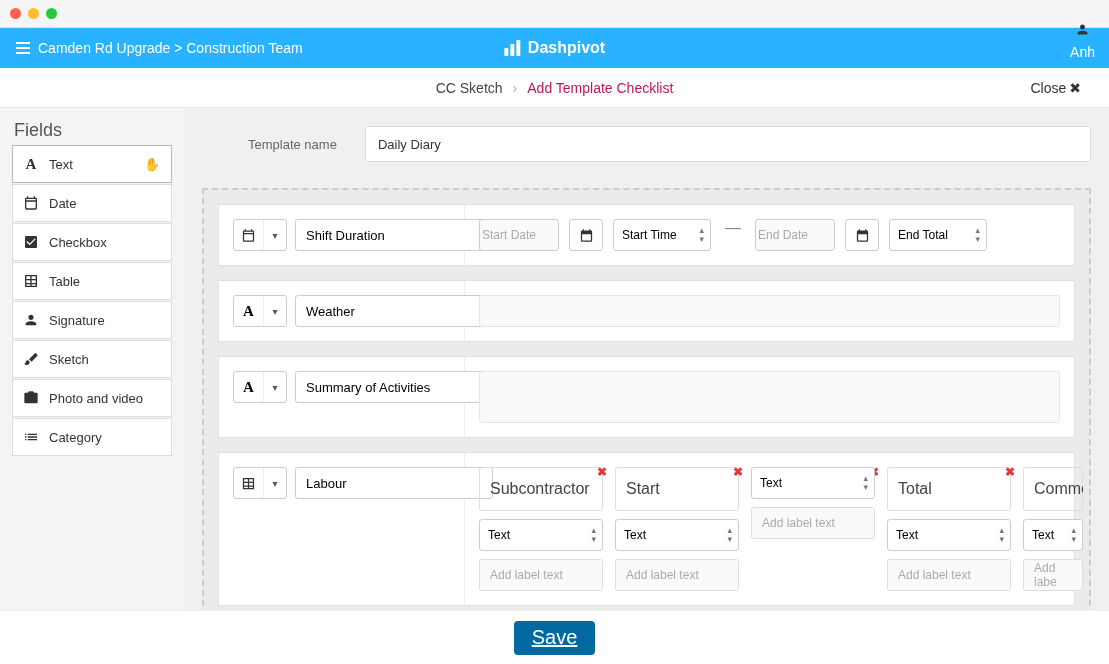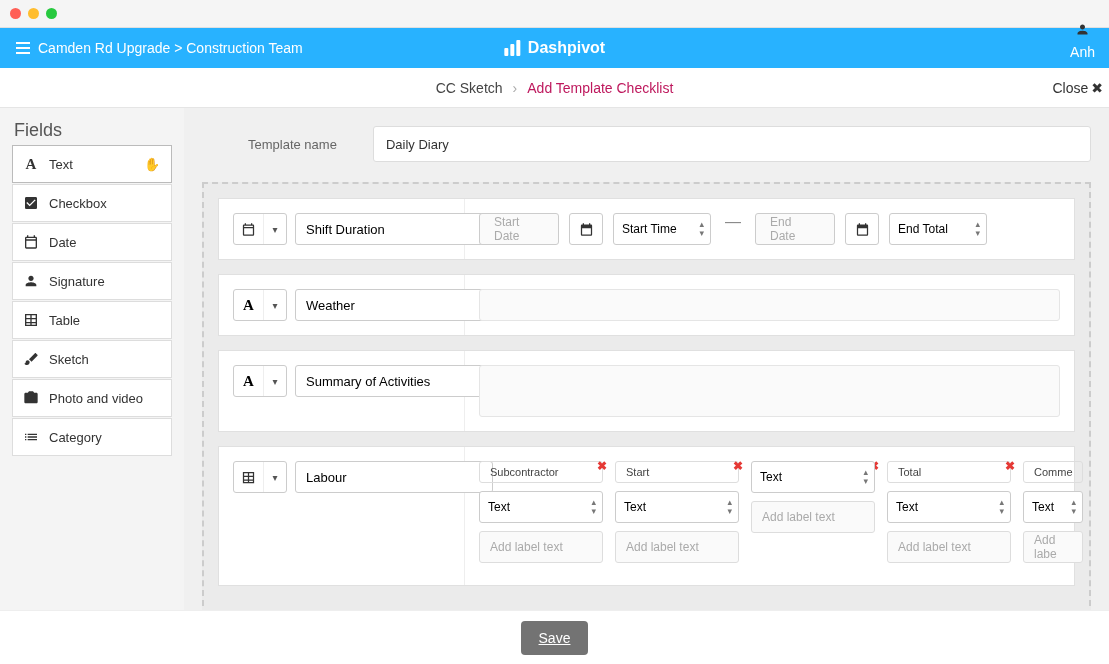--- a/index.html
+++ b/index.html
@@ -21,65 +21,65 @@
     .brand-icon span { width: 4px; background: #fff; border-radius: 1px; }
     .brand-icon span:nth-child(1){height:8px;} .brand-icon span:nth-child(2){height:12px;} .brand-icon span:nth-child(3){height:16px;}
     .topbar-right { margin-left: auto; padding: 0 14px; display: flex; align-items: center; gap: 4px; cursor: pointer; flex-direction: column; }
     .user-icon svg { fill: #fff; }
     .caret { font-size: 10px; }
     
     .crumbbar { height: 40px; display: flex; align-items: center; justify-content: center; font-size: 14px; border-bottom: 1px solid #e5e5e5; position: relative; }
     .crumbbar .ctext { color: #444; }
     .crumbbar .bold { font-weight: 400; color: #be185d; }
     .crumb-sep { color: #aaa; margin: 0 10px; }
-    .close-btn { position: absolute; right: 6px; font-size: 14px; color: #333; cursor: pointer; display: flex; align-items: center; gap: 3px; }
+    .close-btn { position: absolute; right: 28px; font-size: 14px; color: #333; cursor: pointer; display: flex; align-items: center; gap: 3px; }
     
     .main { display: flex; height: 502px; }
     .sidebar { width: 184px; background: #f4f4f4; padding: 12px; }
     .sidebar h3 { font-size: 18px; font-weight: 400; color: #555; margin-bottom: 4px; padding-left: 2px; }
     .field-item { background: #fff; border: 1px solid #ddd; height: 38px; display: flex; align-items: center; margin-bottom: 1px; cursor: grab; }
     .field-item.active { border-color: #bbb; }
     .field-icon { width: 36px; display: flex; justify-content: center; align-items: center; color: #333; }
     .field-label { font-size: 13px; color: #333; flex: 1; }
     .grab-icon { margin-right: 10px; color: #999; font-size: 13px; }
     
     .canvas { flex: 1; background: #f0f0f0; overflow: auto; }
     .canvas-inner { padding: 18px 18px; }
-    .tpl-name-row { display: flex; align-items: center; gap: 36px; margin-bottom: 20px; padding-left: 46px; }
+    .tpl-name-row { display: flex; align-items: center; gap: 28px; margin-bottom: 26px; padding-left: 46px; }
     .tpl-name-label { color: #666; font-size: 13px; }
     .tpl-name-input { flex: 1; height: 36px; border: 1px solid #ddd; border-radius: 3px; padding: 0 12px; font-size: 13px; color: #333; }
     
     .builder { border: 2px dashed #ccc; background: #ebebeb; padding: 14px; }
     .form-row { background: #fff; border: 1px solid #e0e0e0; margin-bottom: 14px; display: flex; min-height: 60px; }
     .form-row.tall { min-height: 80px; }
     .row-left { width: 246px; padding: 14px; display: flex; align-items: flex-start; gap: 8px; border-right: 1px solid #eee; }
     .row-right { flex: 1; padding: 14px; display: flex; align-items: flex-start; gap: 10px; flex-wrap: wrap; }
     .type-btn { height: 32px; border: 1px solid #ccc; background: #fff; border-radius: 3px; display: flex; align-items: center; }
     .type-btn .icon-part { width: 30px; display:flex; align-items:center; justify-content:center; border-right: 1px solid #eee; height: 100%; }
     .type-btn .caret-part { width: 22px; display:flex; align-items:center; justify-content:center; font-size: 10px; color: #555; }
     .name-input { flex: 1; height: 32px; border: 1px solid #ccc; border-radius: 3px; padding: 0 10px; font-size: 13px; }
-    .date-input { height: 32px; border: 1px solid #ccc; border-radius: 3px; padding: 0 14px; font-size: 12px; color: #aaa; background: #fafafa; display:flex; align-items:center; width: 80px; }
+    .date-input { height: 32px; border: 1px solid #ccc; border-radius: 3px; padding: 0 2px; font-size: 12px; color: #aaa; background: #fafafa; display:flex; align-items:center; width: 80px; }
     .cal-btn { width: 34px; height: 32px; border:1px solid #ccc; border-radius:3px; display:flex;align-items:center;justify-content:center; background:#fff; }
     .time-select { height: 32px; border:1px solid #ccc; border-radius:3px; padding: 0 8px; font-size: 12px; display:flex; align-items:center; gap:10px; width: 98px; position: relative; background:#fff; }
     .time-select .updown { position:absolute; right:6px; font-size:9px; color:#777; display:flex; flex-direction:column; line-height:1; }
     .dash { color:#888; padding: 0 4px; }
     .textarea-ph { flex:1; min-height: 32px; border:1px solid #e5e5e5; border-radius:3px; background:#fafafa; }
     .textarea-ph.tall { min-height: 52px; }
     
     .table-cols { display:flex; gap:12px; width:100%; }
     .col { width: 124px; display:flex; flex-direction:column; gap:8px; position:relative; }
     .col.last { width: 60px; overflow:hidden; }
-    .col-header { height: 22px; border:1px solid #ddd; border-radius:3px; padding:0 10px; font-size:11px; color:#444; display:flex; align-items:center; }
+    .col-header { height: 44px; border:1px solid #ddd; border-radius:3px; padding:0 10px; font-size:16px; color:#444; display:flex; align-items:center; }
     .col-remove { position:absolute; top:-2px; right:-4px; color:#e53935; font-size:12px; font-weight:bold; cursor:pointer; }
     .col-type { height: 32px; border:1px solid #ccc; border-radius:3px; padding:0 8px; font-size:12px; display:flex; align-items:center; position:relative; background:#fff; }
     .col-type .updown { position:absolute; right:6px; font-size:9px; color:#777; display:flex; flex-direction:column; line-height:1; }
     .col-label { height: 32px; border:1px solid #ddd; border-radius:3px; padding:0 10px; font-size:12px; color:#aaa; display:flex; align-items:center; background:#fafafa; }
     
     .footer { height: 54px; background: #fff; border-top: 1px solid #eee; display:flex; align-items:center; justify-content:center; }
-    .save-btn { background:#737373; color:#fff; border:none; height:34px; padding:0 18px; border-radius:4px; font-size:14px; cursor:pointer; font-weight:500;text-decoration:underline; }
+    .save-btn { background:#0369a1; color:#fff; border:none; height:34px; padding:0 18px; border-radius:4px; font-size:20px; cursor:pointer; font-weight:500;text-decoration:underline; }
     
     svg.icon { width:15px; height:15px; fill:#333; }
     svg.icon-lg { width:16px; height:16px; fill:#333; }
   </style>
 </head>
 <body>
 
 <div class="titlebar">
   <div class="dot red"></div>
   <div class="dot yellow"></div>
@@ -132,48 +132,48 @@
         <div class="field-item active">
           <div class="field-icon">
             <span style="font-family:Georgia,serif;font-weight:bold;font-size:15px;">A</span>
           </div>
           <div class="field-label">Text</div>
           <div class="grab-icon">✋</div>
         </div>
         <div class="field-item">
           <div class="field-icon">
             <svg class="icon-lg" viewBox="0 0 24 24">
+              <path d="M19 4h-1V2h-2v2H8V2H6v2H5C3.9 4 3 4.9 3 6v14c0 1.1.9 2 2 2h14c1.1 0 2-.9 2-2V6c0-1.1-.9-2-2-2zm0 16H5V10h14v10zM5 8V6h14v2H5z"></path>
+            </svg>
+          </div>
+          <div class="field-label">Date</div>
+        </div>
+        <div class="field-item">
+          <div class="field-icon">
+            <svg class="icon-lg" viewBox="0 0 24 24">
               <path d="M19 3H5c-1.1 0-2 .9-2 2v14c0 1.1.9 2 2 2h14c1.1 0 2-.9 2-2V5c0-1.1-.9-2-2-2zm-9 14l-5-5 1.4-1.4L10 14.2l7.6-7.6L19 8l-9 9z"></path>
             </svg>
           </div>
           <div class="field-label">Checkbox</div>
         </div>
         <div class="field-item">
           <div class="field-icon">
             <svg class="icon-lg" viewBox="0 0 24 24">
-              <path d="M19 4h-1V2h-2v2H8V2H6v2H5C3.9 4 3 4.9 3 6v14c0 1.1.9 2 2 2h14c1.1 0 2-.9 2-2V6c0-1.1-.9-2-2-2zm0 16H5V10h14v10zM5 8V6h14v2H5z"></path>
-            </svg>
-          </div>
-          <div class="field-label">Date</div>
+              <path d="M3 3h18v18H3V3zm2 2v4h6V5H5zm8 0v4h6V5h-6zM5 11v4h6v-4H5zm8 0v4h6v-4h-6zM5 17v2h6v-2H5zm8 0v2h6v-2h-6z"></path>
+            </svg>
+          </div>
+          <div class="field-label">Table</div>
         </div>
         <div class="field-item">
           <div class="field-icon">
             <svg class="icon-lg" viewBox="0 0 24 24">
               <path d="M12 12c2.2 0 4-1.8 4-4s-1.8-4-4-4-4 1.8-4 4 1.8 4 4 4zm0 2c-2.7 0-8 1.3-8 4v2h16v-2c0-2.7-5.3-4-8-4z"></path>
             </svg>
           </div>
           <div class="field-label">Signature</div>
-        </div>
-        <div class="field-item">
-          <div class="field-icon">
-            <svg class="icon-lg" viewBox="0 0 24 24">
-              <path d="M3 3h18v18H3V3zm2 2v4h6V5H5zm8 0v4h6V5h-6zM5 11v4h6v-4H5zm8 0v4h6v-4h-6zM5 17v2h6v-2H5zm8 0v2h6v-2h-6z"></path>
-            </svg>
-          </div>
-          <div class="field-label">Table</div>
         </div>
         <div class="field-item">
           <div class="field-icon">
             <svg class="icon-lg" viewBox="0 0 24 24">
               <path d="M7 14c-1.7 0-3 1.3-3 3 0 1.3-1.2 2-2 2 .9 1.2 2.5 2 4 2 2.2 0 4-1.8 4-4 0-1.7-1.3-3-3-3zm13.7-9.3l-1.4-1.4c-.4-.4-1-.4-1.4 0L9 12.2l3.8 3.8 8.9-8.9c.4-.4.4-1 0-1.4z"></path>
             </svg>
           </div>
           <div class="field-label">Sketch</div>
         </div>
         <div class="field-item">

